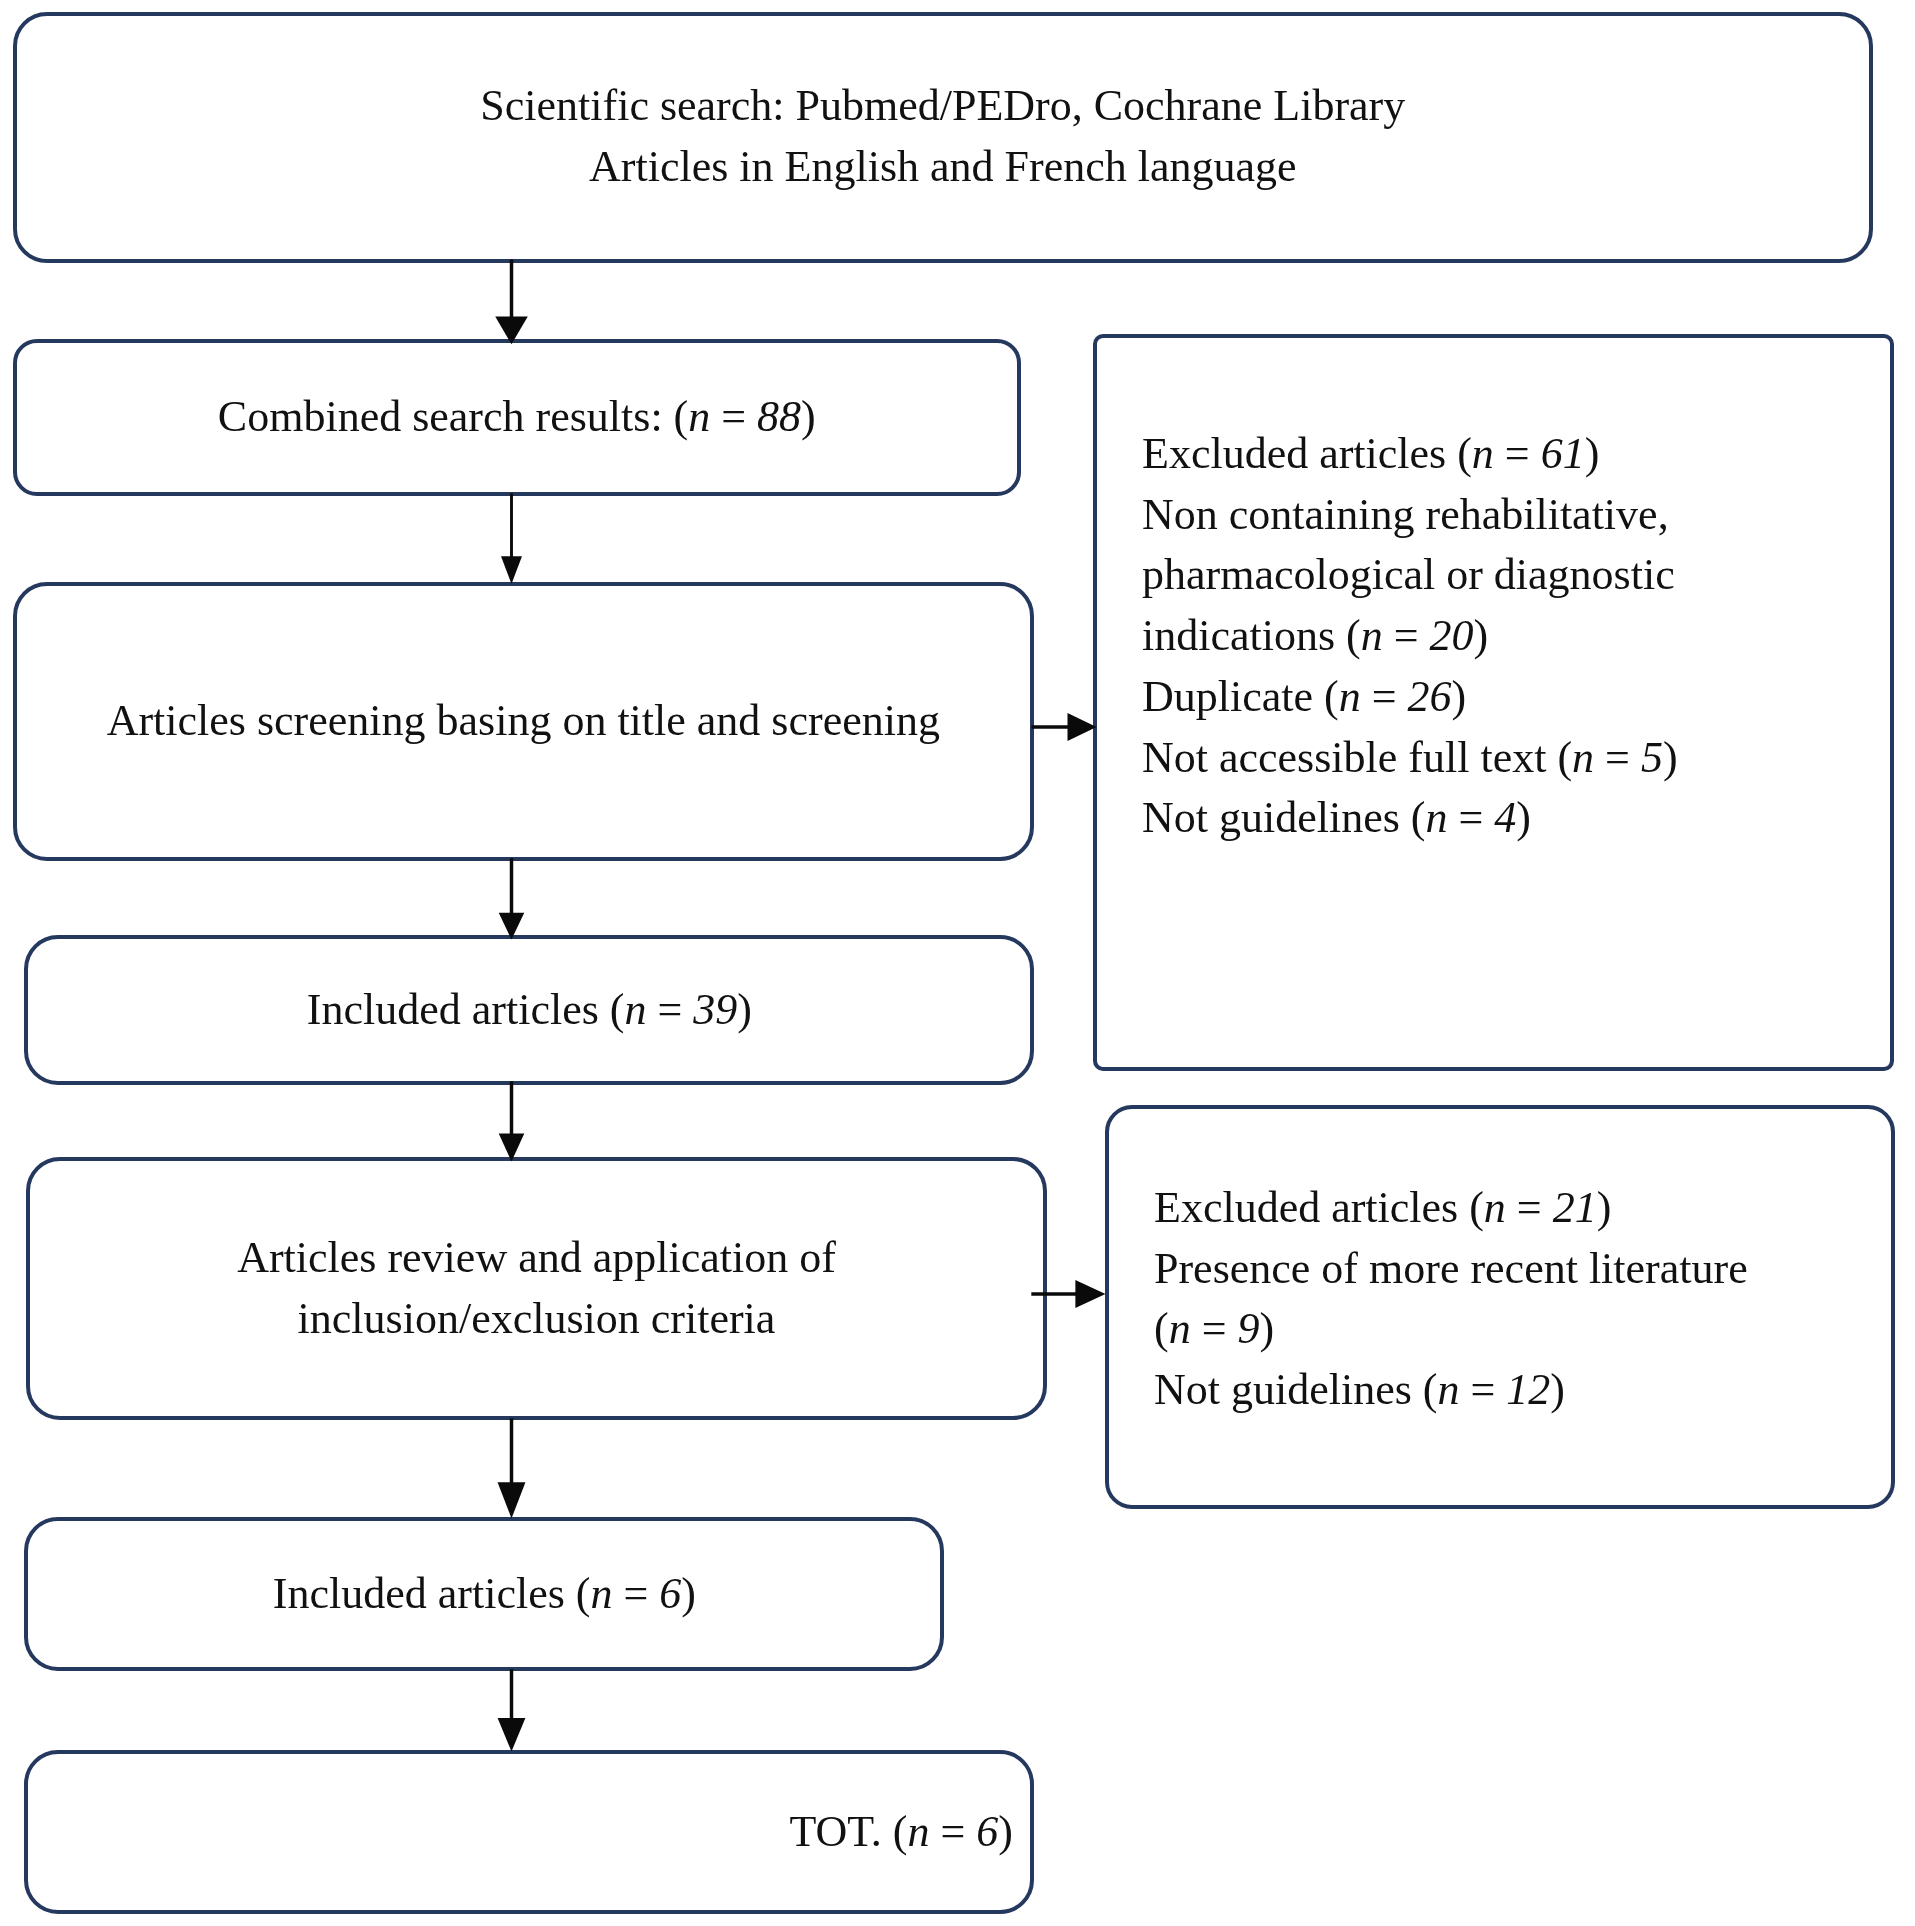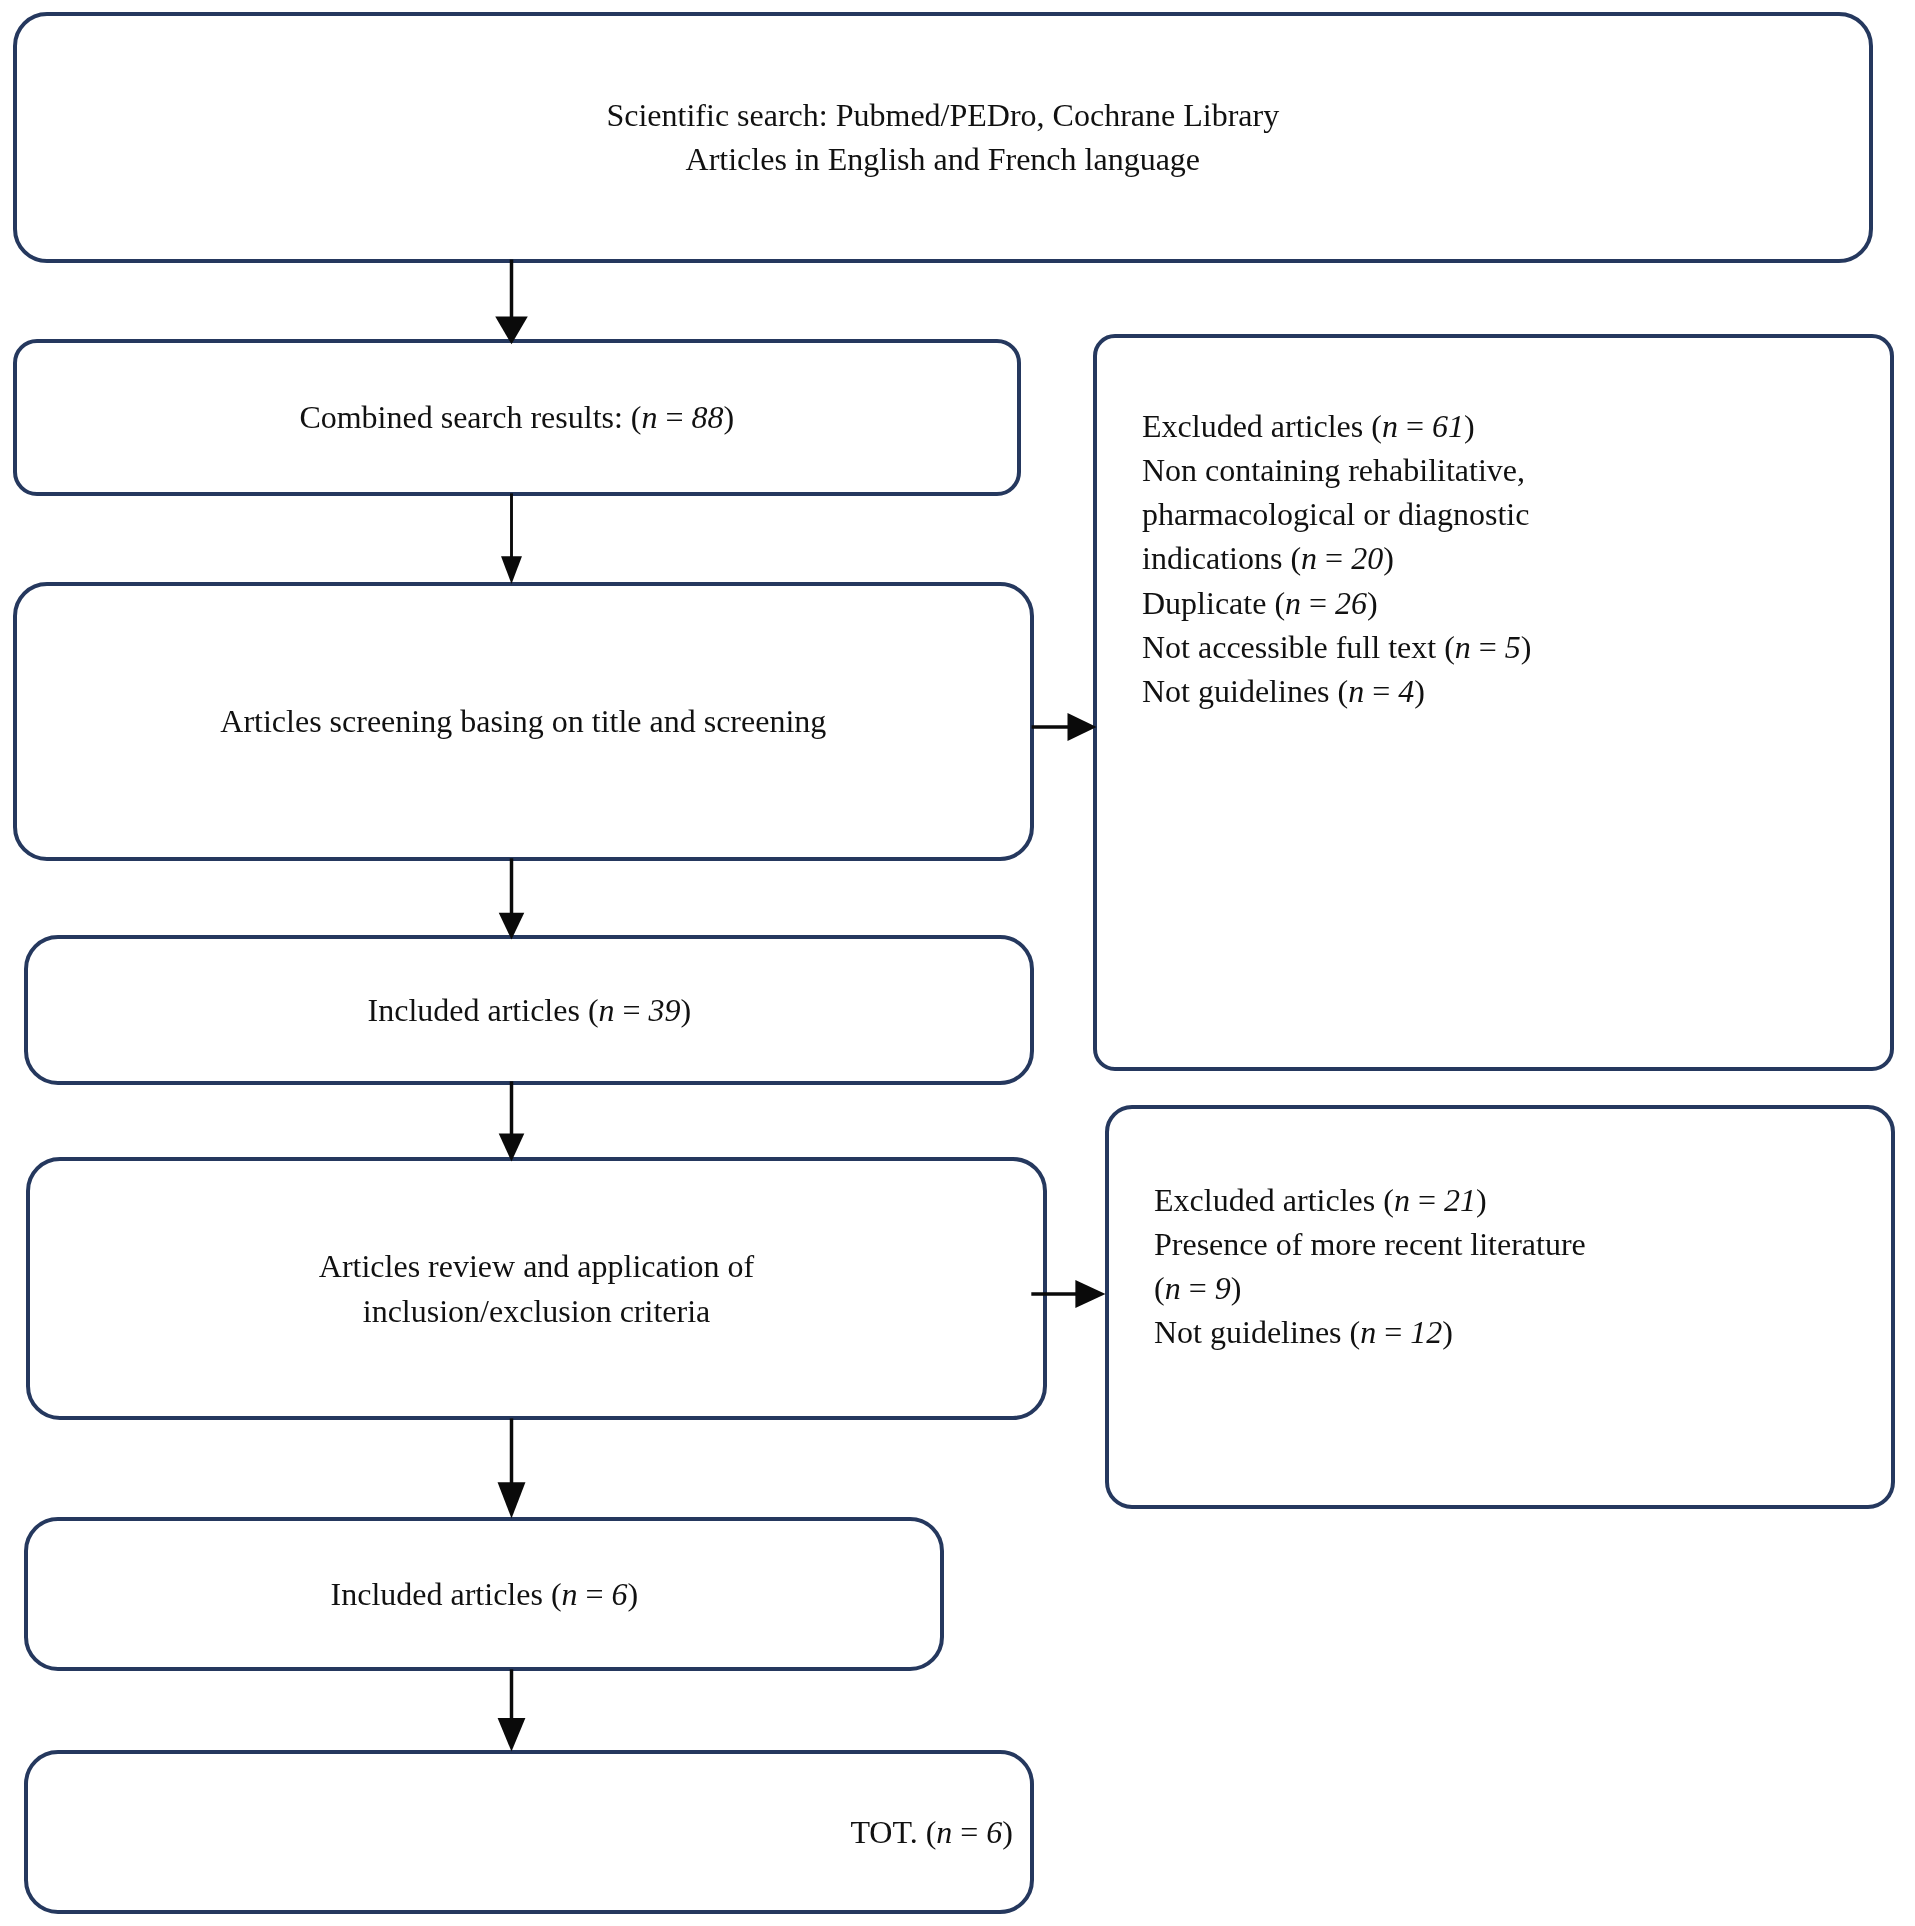--- a/index.html
+++ b/index.html
@@ -21,21 +21,21 @@
     box-sizing: border-box;
     border: 4.1px solid #25385e;
     background: #ffffff;
     display: flex;
     align-items: center;
     justify-content: center;
     color: #111111;
     line-height: 1.38;
   }
   .node .txt {
-    font-size: 32px;
+    font-size: 44px;
     text-align: center;
     padding: 0 17.4px;
     white-space: pre-line;
   }
   .node.left-list {
     align-items: flex-start;
     justify-content: flex-start;
   }
   .node.left-list .txt {
     text-align: left;
@@ -47,21 +47,21 @@
   }
 
   
   #node-search        { left: 12.8px;   top: 11.6px;   width: 1860px; height: 251px;  border-radius: 34px; }
   #node-combined      { left: 12.8px;   top: 339px;  width: 1008px; height: 157px;  border-radius: 24px; }
   #node-screening     { left: 12.8px;   top: 582px; width: 1021px; height: 279px;  border-radius: 34px; }
   #node-included27    { left: 24.4px;   top: 935px; width: 1010px; height: 150px;  border-radius: 34px; }
   #node-review        { left: 26px;   top: 1157px; width: 1021px; height: 263px;  border-radius: 34px; }
   #node-included6     { left: 24.4px;   top: 1517px; width: 920px; height: 154px;  border-radius: 34px; }
   #node-tot           { left: 24.4px;   top: 1750px; width: 1010px; height: 164px;  border-radius: 34px; justify-content: flex-end; }
-  #node-excluded1     { left: 1093px; top: 334px;  width: 801px; height: 737px; border-radius: 22px; padding: 66px 0 0 45px; }
+  #node-excluded1     { left: 1093px; top: 334px;  width: 801px; height: 737px; border-radius: 10px; padding: 86px 0 0 45px; }
   #node-excluded2     { left: 1105px; top: 1105px; width: 790px; height: 404px;  border-radius: 27px; padding: 69px 0 0 45px; }
 
   
   .conn {
     position: absolute;
     overflow: visible;
   }
   .conn line { stroke: #0a0a0a; }
   .conn polygon { fill: #0a0a0a; }
 </style>

